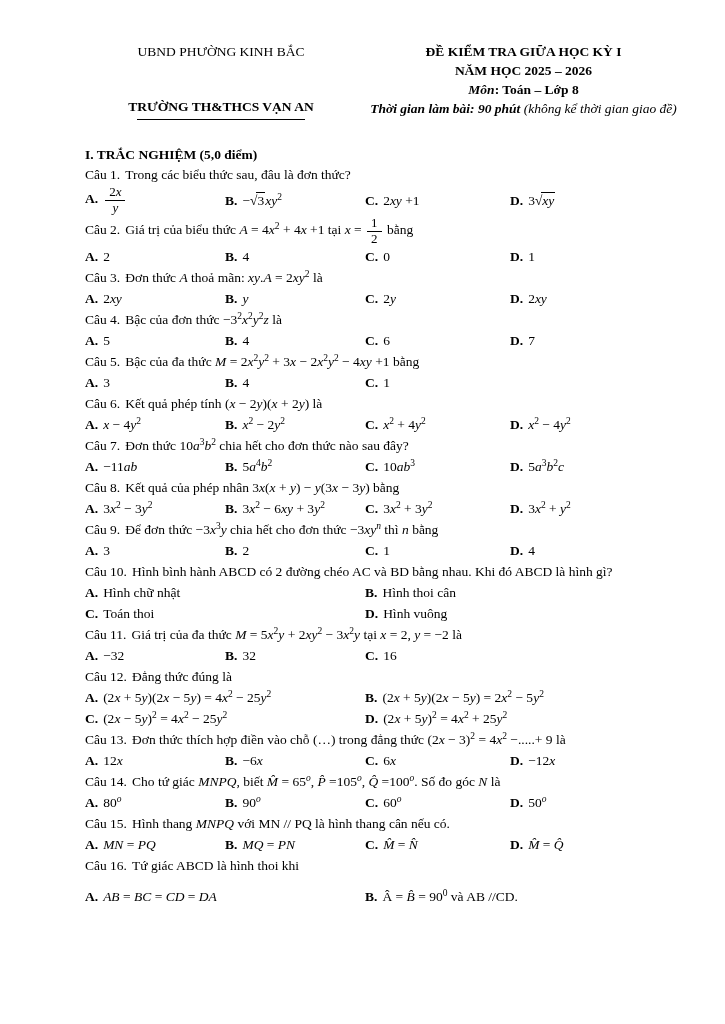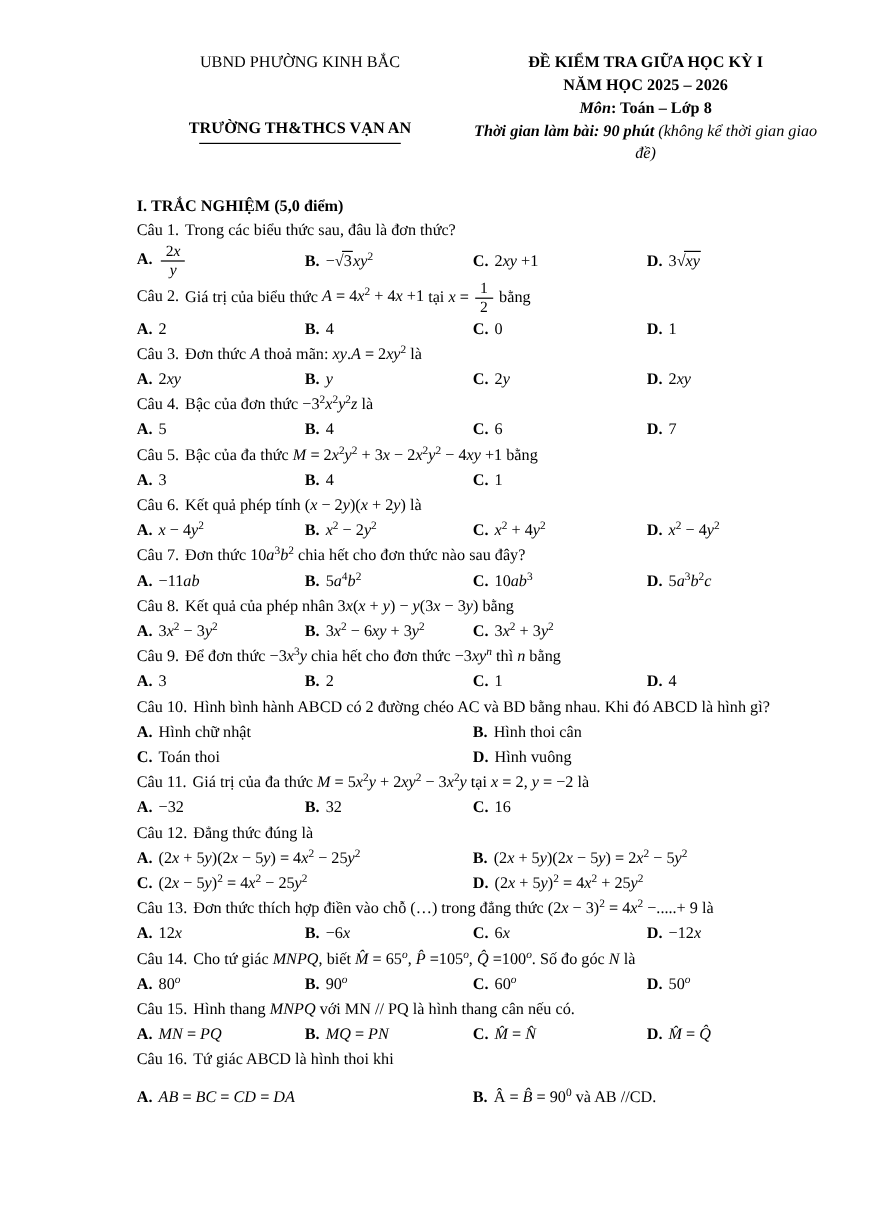--- a/index.html
+++ b/index.html
@@ -2,21 +2,21 @@
 <html><head>
 <meta charset="utf-8">
 <style>
   html, body { margin:0; padding:0; }
   body {
     width:725px; height:1024px; overflow:hidden;
     background:#ffffff; color:#000000;
     font-family:"Liberation Serif","DejaVu Serif",serif;
     font-size:13.5px;
   }
-  .page { padding:42px 35px 0 114px; }
+  .page { padding:42px 35px 0 85px; }
 
   
   .header { display:flex; }
   .h-left { width:272px; text-align:center; line-height:19px; }
   .h-right { flex:1; text-align:center; line-height:19px; }
   .org2 { font-weight:bold;margin-top:36px; }
   .rule { width:168px; border-bottom:1.4px solid #000; margin:2px auto 0; height:1px; }
   .t1 { font-weight:bold; }
   .bi { font-weight:bold; font-style:italic; }
   .b  { font-weight:bold; }
@@ -130,20 +130,21 @@
           <div class="option"><span class="opt-key">C.</span><span class="math">10<span class="var-i">ab</span><span class="sup-s">3</span></span></div>
           <div class="option"><span class="opt-key">D.</span><span class="math">5<span class="var-i">a</span><span class="sup-s">3</span><span class="var-i">b</span><span class="sup-s">2</span><span class="var-i">c</span></span></div>
         </div>
       </div>
       <div class="question">
         <div class="q-line"><span class="q-label">Câu 8.</span><span class="txt">Kết quả của phép nhân </span><span class="math">3<span class="var-i">x</span>(<span class="var-i">x</span> + <span class="var-i">y</span>) − <span class="var-i">y</span>(3<span class="var-i">x</span> − 3<span class="var-i">y</span>)</span><span class="txt"> bằng</span></div>
         <div class="q-options cols-4">
           <div class="option"><span class="opt-key">A.</span><span class="math">3<span class="var-i">x</span><span class="sup-s">2</span> − 3<span class="var-i">y</span><span class="sup-s">2</span></span></div>
           <div class="option"><span class="opt-key">B.</span><span class="math">3<span class="var-i">x</span><span class="sup-s">2</span> − 6<span class="var-i">xy</span> + 3<span class="var-i">y</span><span class="sup-s">2</span></span></div>
           <div class="option"><span class="opt-key">C.</span><span class="math">3<span class="var-i">x</span><span class="sup-s">2</span> + 3<span class="var-i">y</span><span class="sup-s">2</span></span></div>
+          <div class="option"><span class="opt-key">D.</span><span class="math">3<span class="var-i">x</span><span class="sup-s">2</span> + <span class="var-i">y</span><span class="sup-s">2</span></span></div>
         </div>
       </div>
       <div class="question">
         <div class="q-line"><span class="q-label">Câu 9.</span><span class="txt">Để đơn thức </span><span class="math">−3<span class="var-i">x</span><span class="sup-s">3</span><span class="var-i">y</span></span><span class="txt"> chia hết cho đơn thức </span><span class="math">−3<span class="var-i">xy</span><span class="sup-s"><span class="var-i">n</span></span></span><span class="txt"> thì </span><span class="math"><span class="var-i">n</span></span><span class="txt"> bằng</span></div>
         <div class="q-options cols-4">
           <div class="option"><span class="opt-key">A.</span><span class="txt">3</span></div>
           <div class="option"><span class="opt-key">B.</span><span class="txt">2</span></div>
           <div class="option"><span class="opt-key">C.</span><span class="txt">1</span></div>
           <div class="option"><span class="opt-key">D.</span><span class="txt">4</span></div>
         </div>

